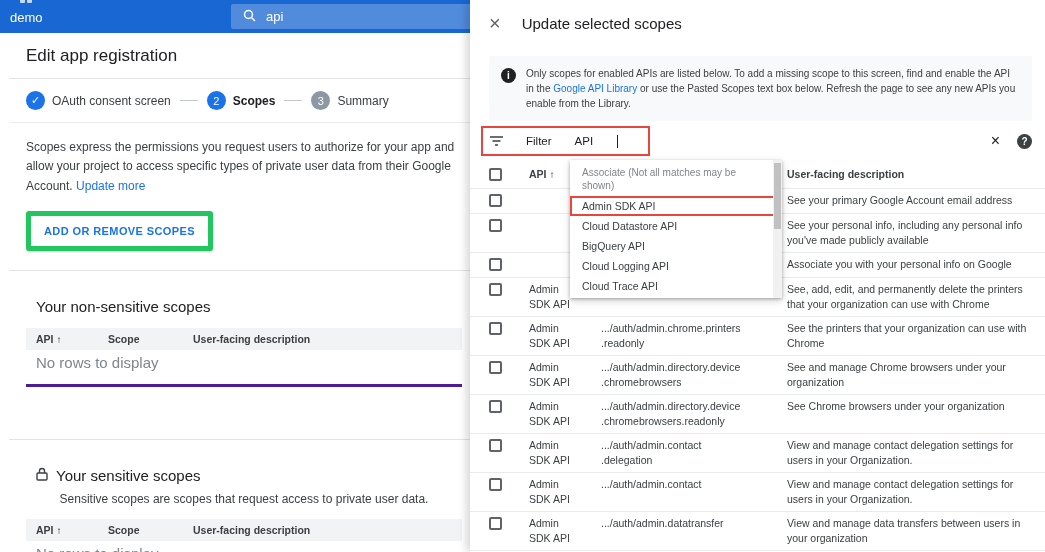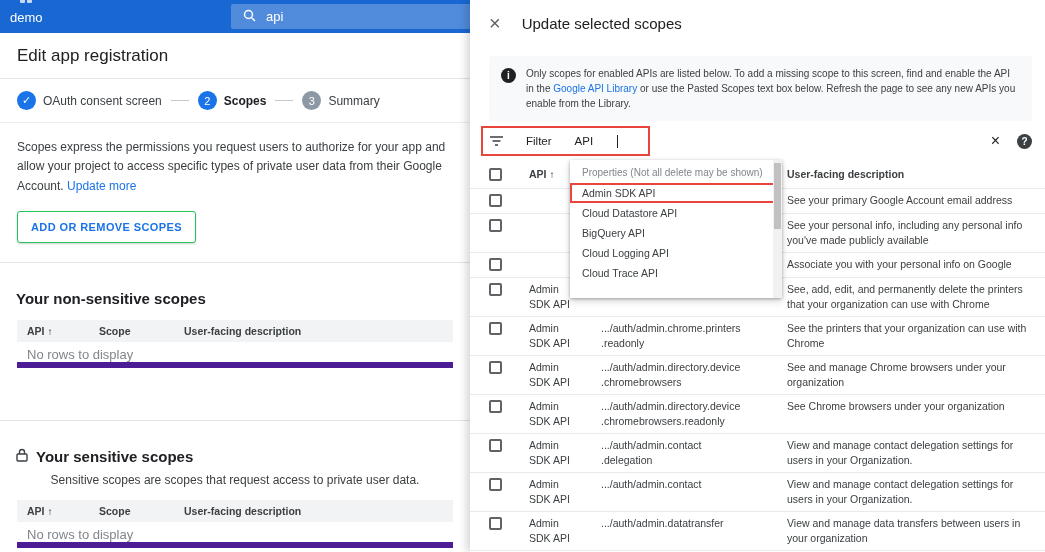--- a/index.html
+++ b/index.html
@@ -10,45 +10,45 @@
   .topbar{position:absolute;left:0;top:0;width:470px;height:33px;background:#1967d2;display:flex;align-items:center;}
   .project-picker{display:flex;align-items:center;gap:7px;padding:0 14px 0 10px;cursor:pointer;flex-direction:column;}
   .project-logo{display:inline-grid;grid-template-columns:5px 5px;gap:2px;}
   .project-logo i{width:5px;height:5px;background:rgba(255,255,255,.75);border-radius:1px;display:block;font-style:normal;}
   .project-name{color:#fff;font-size:13px;}
   .caret{color:#fff;font-size:9px;}
   .searchbox{position:absolute;left:231px;top:4px;right:0;height:25px;background:rgba(255,255,255,.24);display:flex;align-items:center;gap:10px;padding:0 12px;border-radius:2px 0 0 2px;cursor:text;}
   .search-text{color:#fff;font-size:13px;}
 
   
-  .left-page{position:absolute;left:0;top:33px;width:470px;bottom:0;background:#fff;}
+  .left-page{position:absolute;left:9px;top:33px;width:470px;bottom:0;background:#fff;}
   .page-header{height:46px;display:flex;align-items:center;padding:0 17px;border-bottom:1px solid #e3e3e3;}
   .page-header h1{font-size:17px;font-weight:400;color:#202124;}
   .stepper{height:44px;display:flex;align-items:center;padding:0 17px;border-bottom:1px solid #ededed;}
   .step{display:flex;align-items:center;gap:7px;cursor:pointer;}
   .step-circle{width:19px;height:19px;border-radius:50%;background:#1a73e8;color:#fff;font-size:11px;display:flex;align-items:center;justify-content:center;flex:none;}
   .step-circle.inactive{background:#8d98a5;}
   .step-label{font-size:12px;color:#3c4043;}
   .step-label.active{font-weight:700;color:#202124;}
   .step-dash{width:18px;height:1px;background:#c4c7cc;margin:0 9px;}
   .intro{margin:15px 17px 0;font-size:12px;line-height:1.62;color:#3c4043;}
   .link{color:#1a73e8;text-decoration:none;cursor:pointer;}
   .btn-row{margin:15px 17px 0;}
-  .add-btn{background:#fff;color:#1a73e8;font-family:inherit;font-size:11px;font-weight:700;letter-spacing:.4px;border:1px solid #22c55e;border-radius:3px;padding:9px 13px;box-shadow:0 1px 2px rgba(0,0,0,.18);cursor:pointer;}
+  .add-btn{background:#fff;color:#1a73e8;font-family:inherit;font-size:11px;font-weight:700;letter-spacing:.4px;border:5px solid #22c55e;border-radius:3px;padding:9px 13px;box-shadow:0 1px 2px rgba(0,0,0,.18);cursor:pointer;}
   .hdivider{height:1px;background:#e3e3e3;margin-top:19px;}
   .hdivider.big{margin-top:52px;}
-  .section-title{margin:27px 16px 0;font-size:15px;font-weight:700;color:#202124;display:flex;align-items:center;gap:8px;}
+  .section-title{margin:27px 27px 0;font-size:15px;font-weight:400;color:#202124;display:flex;align-items:center;gap:8px;}
   .section-sub{margin:8px 28px 0;font-size:12px;color:#3c4043;text-align:center;}
   .ltable{margin:13px 17px 0;}
   .lt-head{display:flex;align-items:center;background:#f1f3f4;height:22px;padding:0 10px;font-size:10.5px;font-weight:700;color:#3c4043;}
   .lt-api{width:72px;display:flex;align-items:center;gap:3px;}
   .lt-scope{width:85px;}
   .lt-desc{flex:1;}
   .sort{font-size:10px;color:#202124;}
-  .lt-empty{height:26px;line-height:26px;padding:0 10px;font-size:13px;color:#80868b;border-bottom:6px solid #4c1d95;}
+  .lt-empty{height:37px;line-height:26px;padding:0 10px;font-size:15px;color:#80868b;border-bottom:3px solid #4c1d95;}
 
   
   .panel{position:absolute;top:0;left:470px;width:575px;height:552px;background:#fff;box-shadow:-3px 0 9px rgba(0,0,0,.18);}
   .panel-header{height:46px;display:flex;align-items:center;gap:21px;padding:0 19px;}
   .panel-close{font-size:20px;color:#5f6368;cursor:pointer;line-height:1;}
   .panel-title{font-size:15px;font-weight:400;color:#202124;}
   .info-banner{margin:10px 13px 0 19px;background:#f8f9fa;border-radius:2px;padding:10px 12px;display:flex;gap:10px;}
   .info-icon{flex:none;width:15px;height:15px;border-radius:50%;background:#202124;color:#fff;font-size:10px;font-weight:700;display:flex;align-items:center;justify-content:center;margin-top:2px;}
   .info-text{font-size:10px;line-height:15px;color:#3c4043;}
   .filter-row{height:40px;display:flex;align-items:center;padding:0 13px 0 11px;}
@@ -296,21 +296,21 @@
     <div class="c-scope">
       <div>.../auth/admin.datatransfer</div>
       <div></div>
     </div>
     <div class="c-desc">View and manage data transfers between users in your organization</div>
   </div>
         </div>
     </div>
 
     <div class="dropdown">
-      <div class="dd-header">Properties (Not all delete may be shown)</div>
+      <div class="dd-header">Associate (Not all matches may be shown)</div>
       <div>
           <div class="dd-item annotated">Admin SDK API</div>
           <div class="dd-item">Cloud Datastore API</div>
           <div class="dd-item">BigQuery API</div>
           <div class="dd-item">Cloud Logging API</div>
           <div class="dd-item">Cloud Trace API</div>
         </div>
       <div class="dd-scrolltrack">
         <div class="dd-thumb"></div>
       </div>

